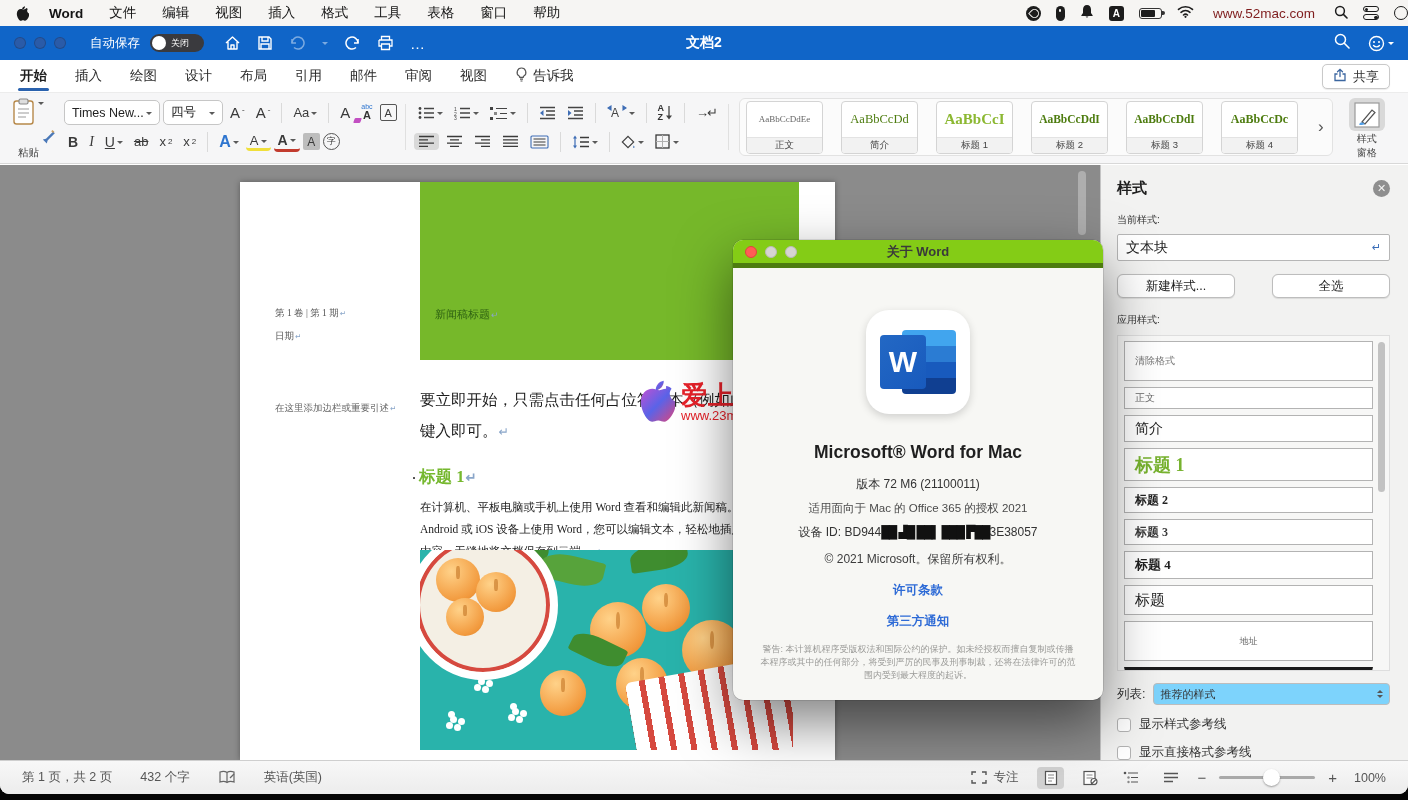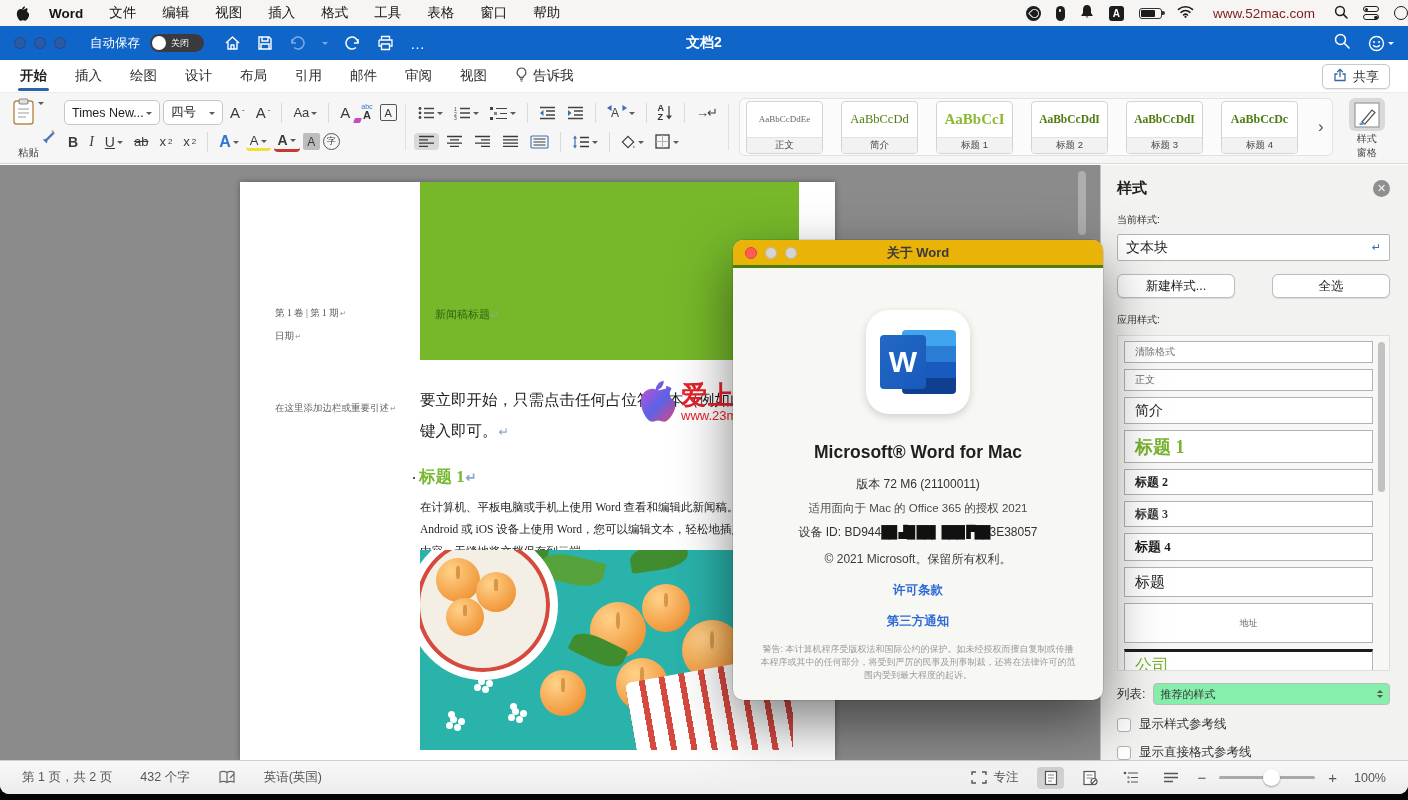--- a/index.html
+++ b/index.html
@@ -141,45 +141,45 @@
   .panel-head { display:flex; align-items:center; }
   .panel-title { font-size:15px; font-weight:700; color:#1f1f1f; }
   .panel-close { margin-left:auto; width:17px; height:17px; border-radius:50%; background:#8f8f8f; color:#f2f2f1; font-size:11px; display:flex; align-items:center; justify-content:center; }
   .p-label { font-size:10px; color:#333; margin-top:15px; }
   .cur-field { margin-top:7px; height:27px; background:#fff; border:1px solid #b6b6b6; border-radius:2px; display:flex; align-items:center; padding:0 8px; font-family:"Liberation Serif",serif; font-size:14px; color:#222; }
   .cur-field .ret { margin-left:auto; color:#3a6db8; font-size:11px; }
   .p-btns { display:flex; justify-content:space-between; margin-top:13px; }
   .p-btn { width:118px; height:24px; background:#fff; border:1px solid #bdbdbd; border-radius:6px; font-size:12.5px; color:#222; display:flex; align-items:center; justify-content:center; box-shadow:0 .5px 1px rgba(0,0,0,.1); }
   .style-list { margin-top:8px; height:336px; background:#f7f7f6; border:1px solid #dedede; position:relative; padding:5px 16px 0 6px; overflow:hidden; }
   .sty { border:1px solid #b3b3b3; background:#fff; margin-bottom:6px; display:flex; align-items:center; padding:0 10px; font-family:"Liberation Serif",serif; color:#222; }
-  .sty-clear { height:22px; font-family:"Liberation Sans",sans-serif; font-size:10px; color:#777; }
+  .sty-clear { height:40px; font-family:"Liberation Sans",sans-serif; font-size:10px; color:#777; }
   .sty-body { height:22px; font-size:10px; color:#666; }
   .sty-intro { height:27px; font-size:14px; }
   .sty-h1 { height:33px; font-size:18px; font-weight:700; color:#77b22f; }
   .sty-h2 { height:26px; font-size:12px; font-weight:700; }
   .sty-h3 { height:26px; font-size:12px; font-weight:700; color:#3a3a3a; }
   .sty-h4 { height:28px; font-size:13px; font-weight:700; }
   .sty-title { height:30px; font-size:15px; }
   .sty-addr { height:40px; font-size:9px; color:#666; justify-content:center; }
   .sty-company { height:30px; font-size:17px; color:#7ab32e; border-top:3px solid #1c1c1c; }
   .sty-contact { height:22px; font-size:9.5px; color:#555; }
   .list-scroll { position:absolute; right:4px; top:6px; width:7px; height:150px; background:#c2c2c2; border-radius:4px; }
   .list-row { display:flex; align-items:center; margin-top:12px; gap:8px; }
   .list-lab { font-size:12.5px; color:#333; }
-  .list-sel { flex:1; height:22px; background:#86efac; border:1px solid #bdbdbd; border-radius:4px; display:flex; align-items:center; padding:0 6px; font-size:11px; color:#333; }
+  .list-sel { flex:1; height:22px; background:#7dd3fc; border:1px solid #bdbdbd; border-radius:4px; display:flex; align-items:center; padding:0 6px; font-size:11px; color:#333; }
   .stepper { margin-left:auto; display:flex; flex-direction:column; gap:2px; align-items:center; }
   .stepper i { width:0; height:0; border:3.5px solid transparent; }
   .stepper i.up { border-bottom-color:#555; } .stepper i.dn { border-top-color:#555; }
   .chk-row { display:flex; align-items:center; gap:8px; margin-top:11px; }
   .chk { width:14px; height:14px; background:#fff; border:1px solid #b3b3b3; border-radius:3px; }
   .chk-lab { font-size:12.5px; color:#333; }
 
   
   .about { position:absolute; left:733px; top:240px; width:370px; height:460px; background:#f7f7f4; border-radius:10px; box-shadow:0 22px 55px rgba(0,0,0,.5), 0 0 0 .5px rgba(0,0,0,.2); z-index:60; overflow:hidden; }
-  .a-title { position:relative; height:28px; background:#eab308; border-bottom:3px solid #4d7c0f; display:flex; align-items:center; padding:0 12px; }
+  .a-title { position:relative; height:28px; background:#84cc16; border-bottom:5px solid #4d7c0f; display:flex; align-items:center; padding:0 12px; }
   .a-lights { display:flex; gap:8px; }
   .a-lights i { width:12px; height:12px; border-radius:50%; }
   .a-close { background:#ff5d55; border:.5px solid #e0443c; }
   .a-min,.a-max { background:#d6d4d2; border:.5px solid #bcbab8; }
   .a-title-text { position:absolute; left:0; right:0; text-align:center; font-size:13px; font-weight:700; color:#3a3a3a; }
   .a-iconcard { width:104px; height:104px; background:#fff; border-radius:23px; margin:42px auto 0; box-shadow:0 3px 9px rgba(0,0,0,.16); display:flex; align-items:center; justify-content:center; }
   .wlogo { position:relative; width:76px; height:64px; }
   .wlogo .doc { position:absolute; left:22px; top:0; right:0; bottom:0; border-radius:4px; background:linear-gradient(#41a5ee 0 25%, #2b7cd3 25% 50%, #185abd 50% 75%, #103f91 75% 100%); }
   .wlogo .tile { position:absolute; left:0; top:5px; width:46px; height:54px; border-radius:4px; background:linear-gradient(135deg,#2368c4,#185abd); display:flex; align-items:center; justify-content:center; color:#fff; font-weight:700; font-size:30px; }
   .a-product { margin-top:28px; text-align:center; font-size:17.5px; font-weight:600; color:#1f1f1f; }

